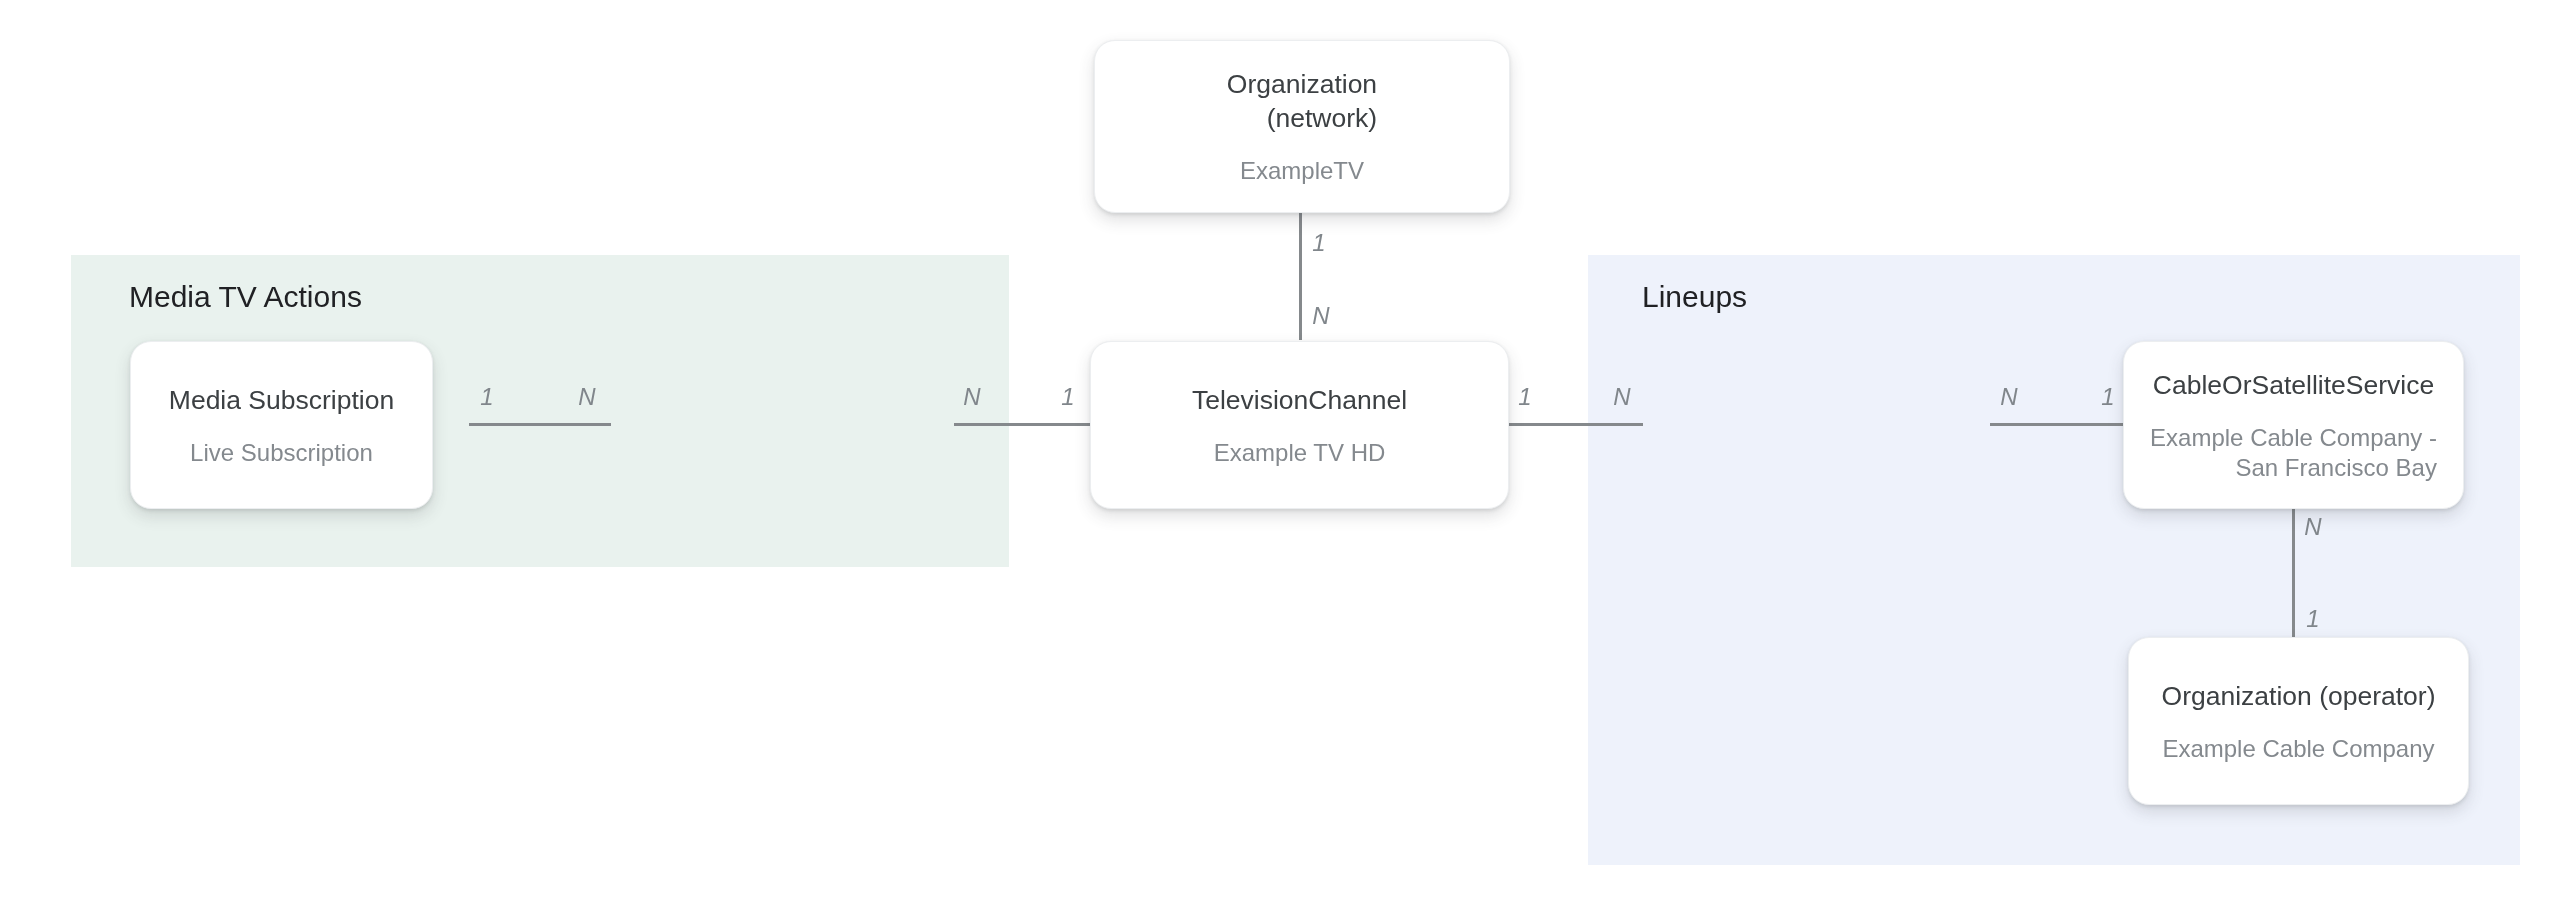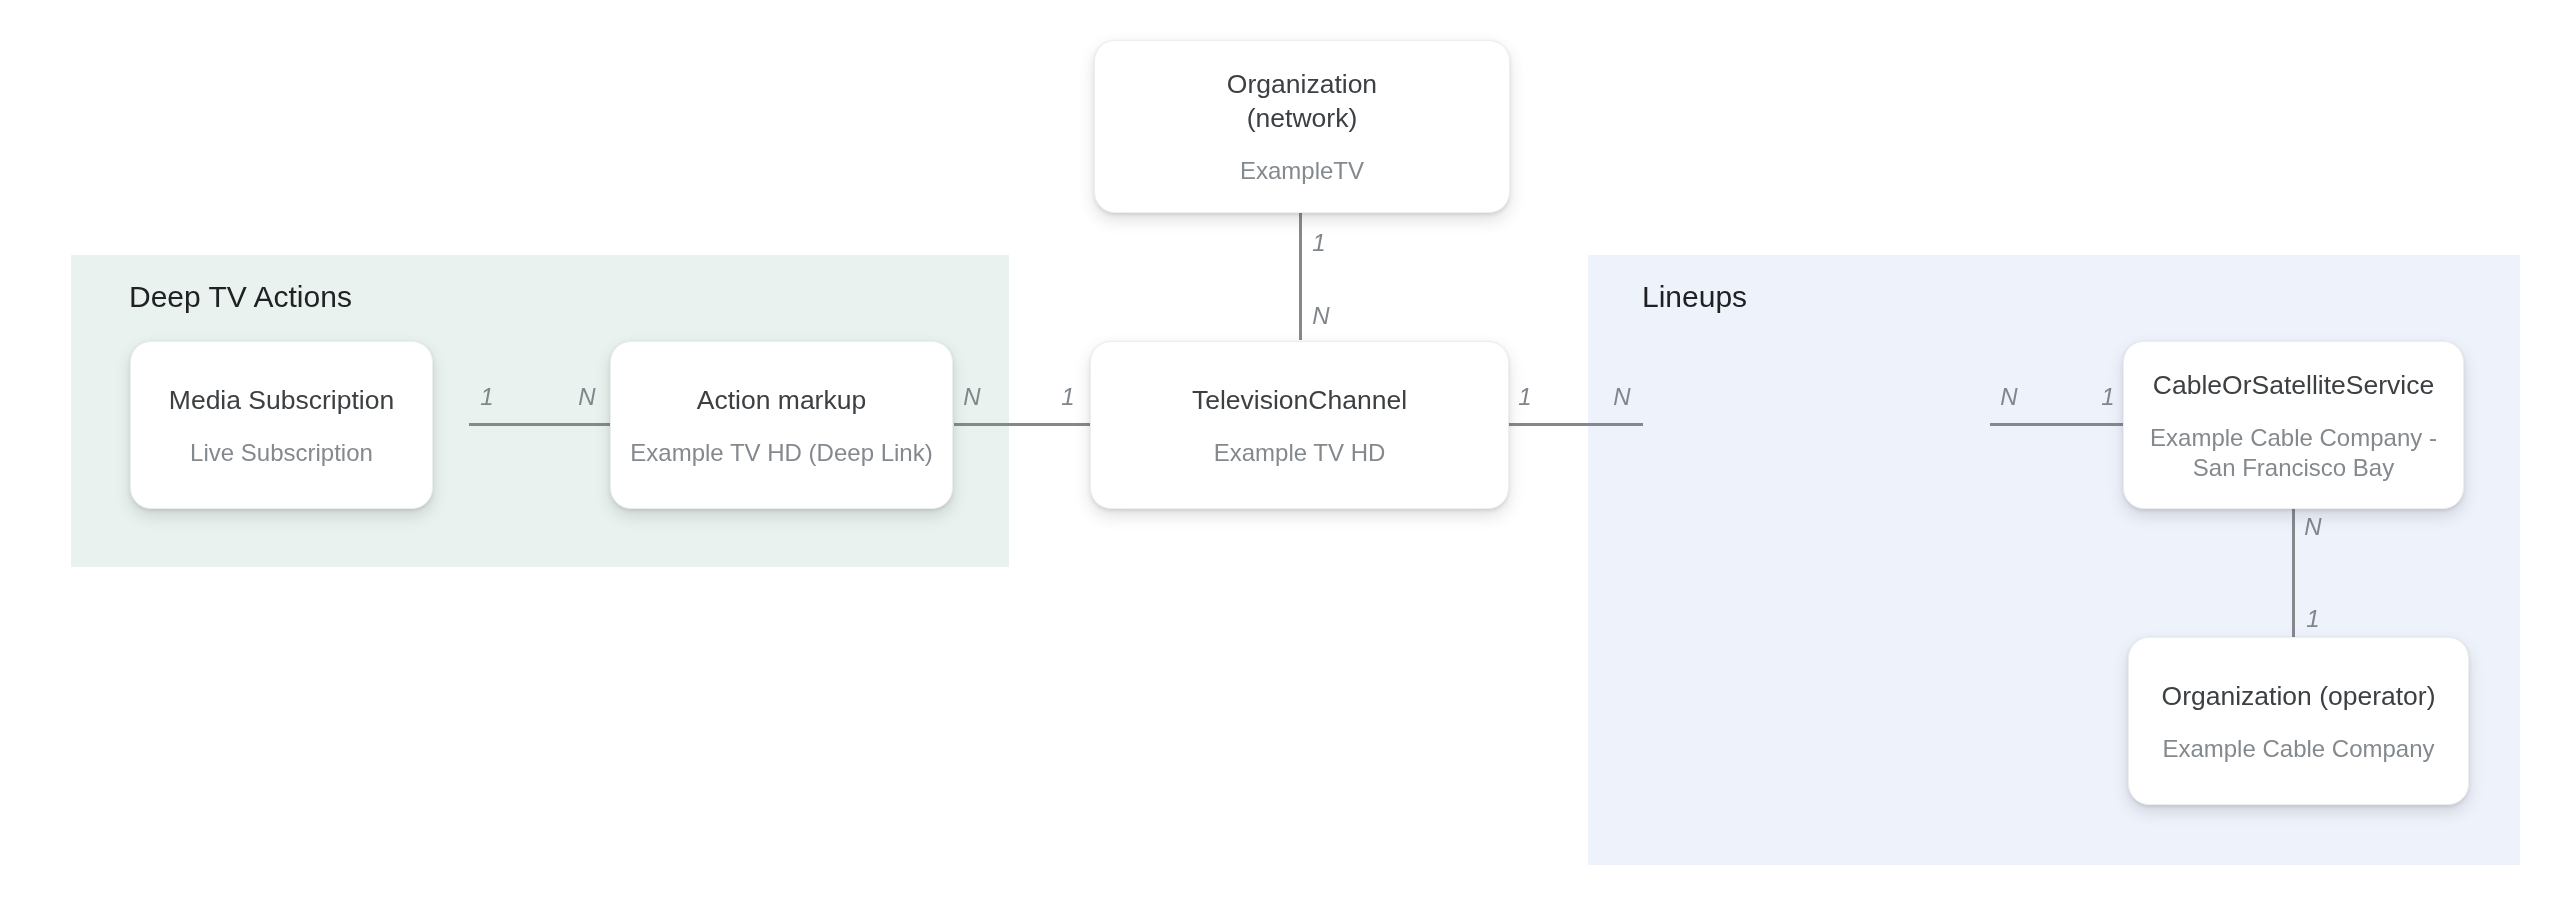--- a/index.html
+++ b/index.html
@@ -51,21 +51,21 @@
 
   .node{
     position:absolute;
     background:var(--node-bg);
     border:0.9px solid #eceef0;
     border-radius:21px;
     box-shadow:0 1.8px 3.5px rgba(60,64,67,.12), 0 7px 16px rgba(60,64,67,.16);
     display:flex;flex-direction:column;
     align-items:center;justify-content:center;
     gap:21px;
-    text-align:center;
+    text-align:right;
     box-sizing:border-box;
   }
   .node-title{
     font-size:26.5px;line-height:34px;
     color:var(--node-title);
     white-space:pre-line;
   }
   .node-subtitle{
     font-size:24px;line-height:30px;
     color:var(--node-subtitle);
@@ -78,21 +78,21 @@
   #node-television-channel{left:1643px;top:341px;width:348px;height:168px;}
   #node-cable-or-satellite-service{left:2123px;top:341px;width:341px;height:168px;}
   #node-organization-operator{left:2128px;top:637px;width:341px;height:168px;}
 </style>
 </head>
 <body>
 
 <div id="canvas">
 
   <div class="region" id="region-live-tv">
-    <div class="region-title">Deep TV Actions</div>
+    <div class="region-title">Media TV Actions</div>
   </div>
   <div class="region" id="region-lineups">
     <div class="region-title">Lineups</div>
   </div>
 
   <div class="edge-h" id="edge-media-action"></div>
   <div class="edge-h" id="edge-action-broadcast"></div>
   <div class="edge-h" id="edge-broadcast-channel"></div>
   <div class="edge-h" id="edge-channel-cable"></div>
   <div class="edge-v" id="edge-network-broadcast"></div>
@@ -120,24 +120,20 @@
     <div class="node-title">Organization
 (network)</div>
     <div class="node-subtitle">ExampleTV</div>
   </div>
 
   <div class="node" id="node-media-subscription">
     <div class="node-title">Media Subscription</div>
     <div class="node-subtitle">Live Subscription</div>
   </div>
 
-  <div class="node" id="node-action-markup">
-    <div class="node-title">Action markup</div>
-    <div class="node-subtitle">Example TV HD (Deep Link)</div>
-  </div>
 
   <div class="node" id="node-broadcast-service">
     <div class="node-title">TelevisionChannel</div>
     <div class="node-subtitle">Example TV HD</div>
   </div>
 
 
   <div class="node" id="node-organization-operator">
     <div class="node-title">Organization (operator)</div>
     <div class="node-subtitle">Example Cable Company</div>

